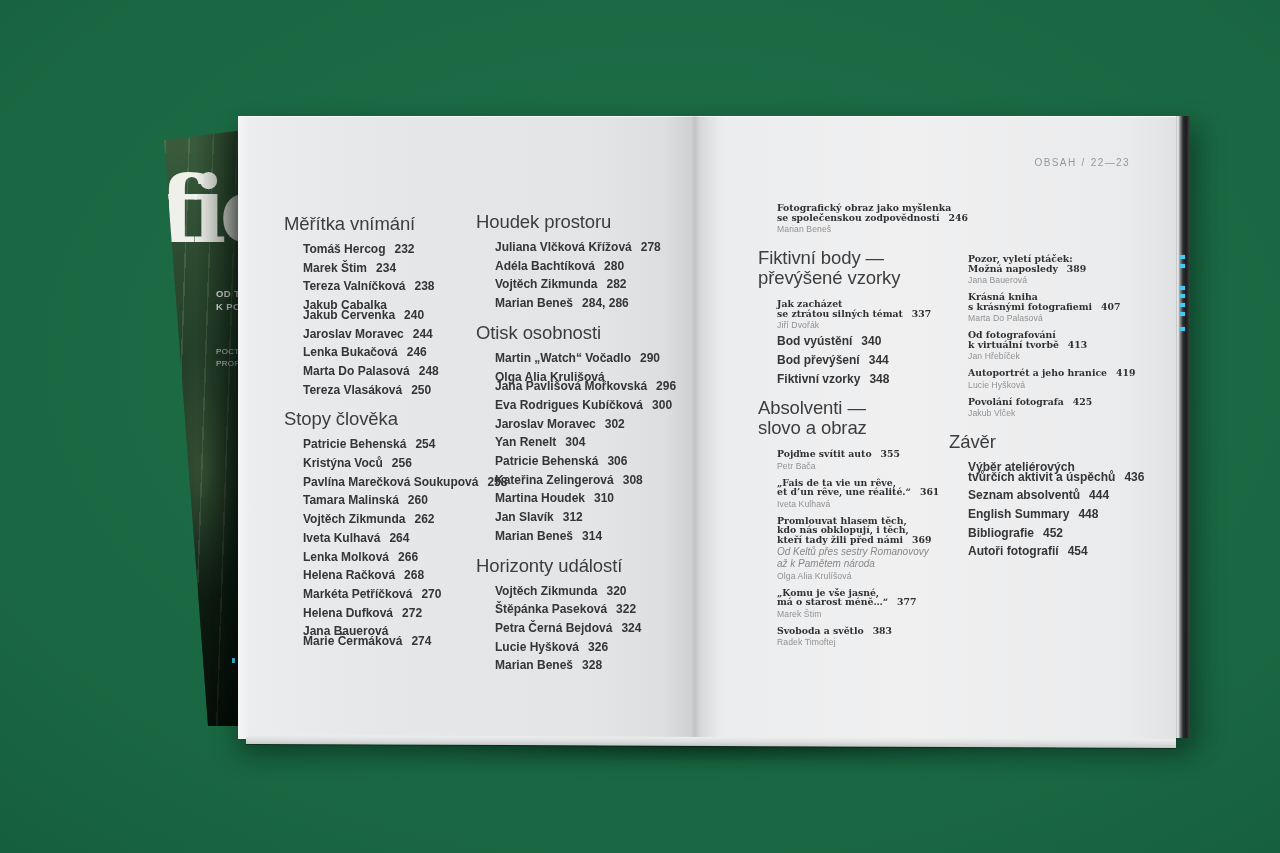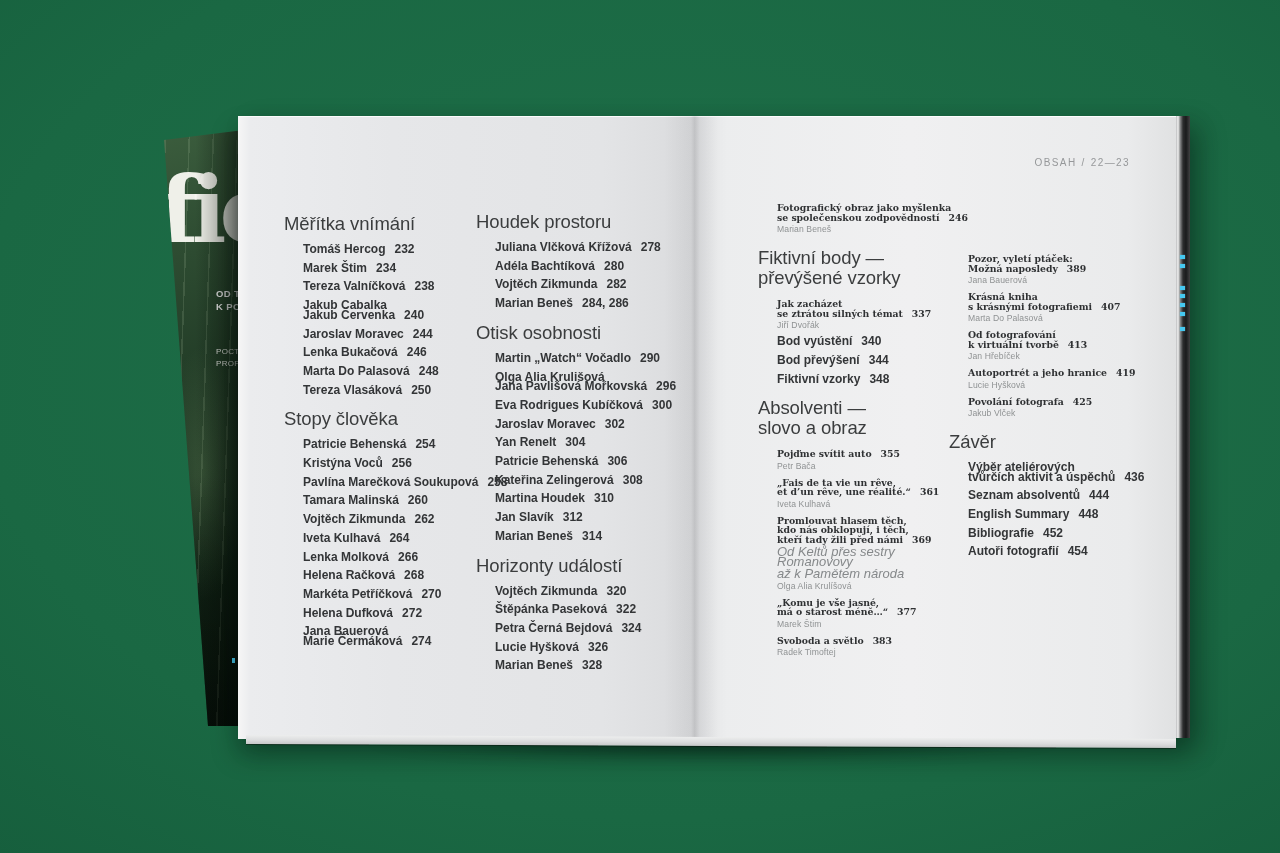--- a/index.html
+++ b/index.html
@@ -107,21 +107,21 @@
     font-family:"DejaVu Serif","Liberation Serif",serif;
     font-size:9.3px;font-weight:bold;line-height:9.8px;margin-bottom:7px;color:#2f3133;
   }
   .pg{margin-left:9px;white-space:nowrap;}
   .author{
     font-family:"Liberation Sans","DejaVu Sans",sans-serif;font-weight:normal;
     font-size:8.6px;line-height:10px;color:#8f9293;margin-top:1.5px;letter-spacing:.1px;
   }
   .note{
     font-family:"Liberation Sans","DejaVu Sans",sans-serif;font-weight:normal;font-style:italic;
-    font-size:13px;line-height:10px;color:#85888a;margin-top:2px;
+    font-size:10px;line-height:10px;color:#85888a;margin-top:2px;
   }
 </style>
 </head>
 <body>
 
 <div class="scene">
 
   <div class="magazine">
     <div class="mag-photo"></div>
     <div class="mag-title">fie</div>

